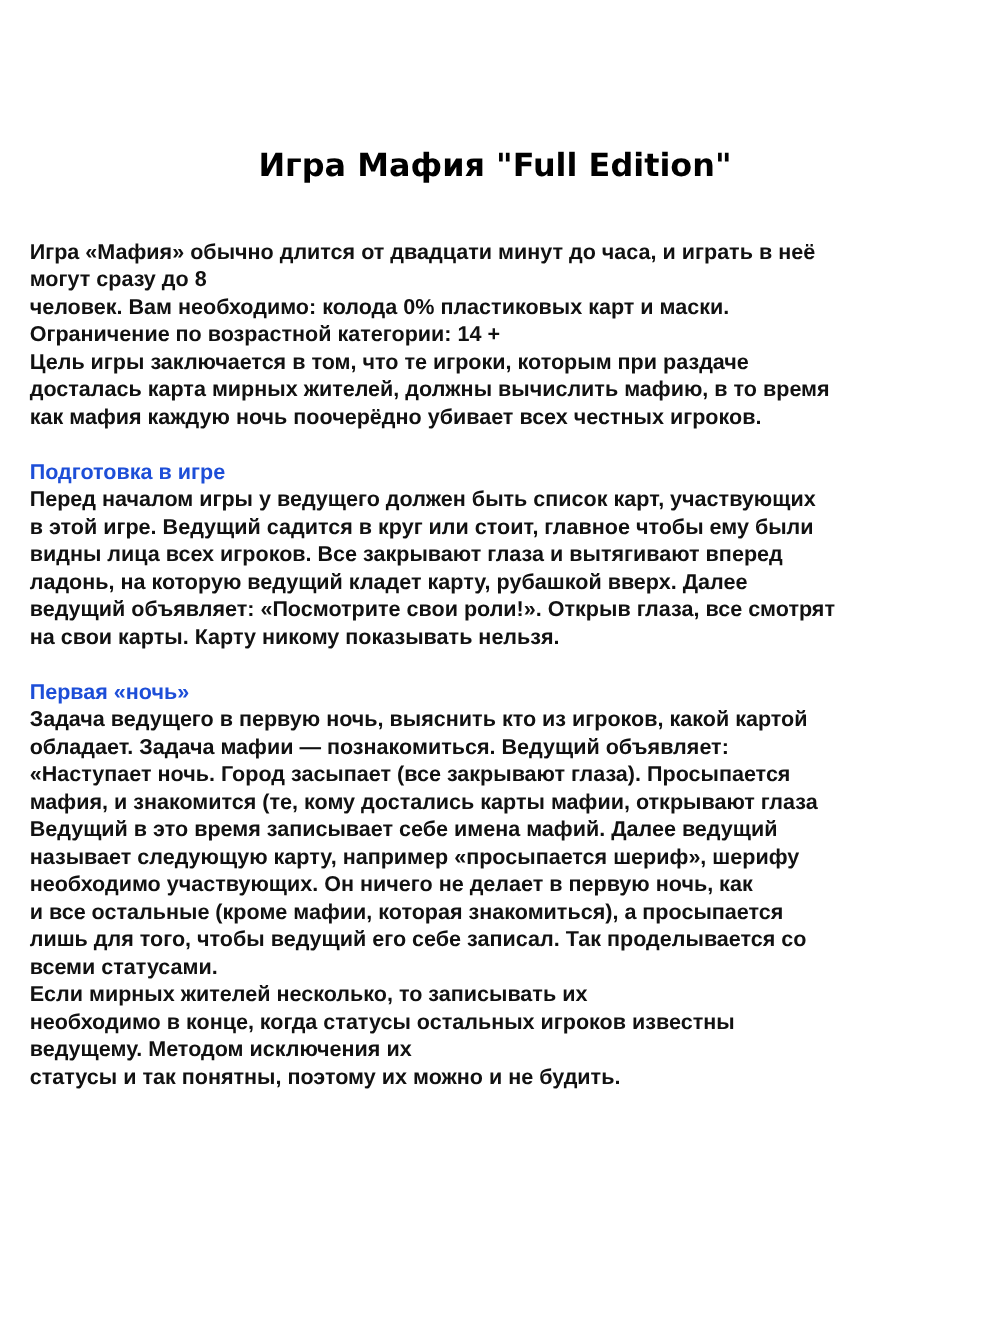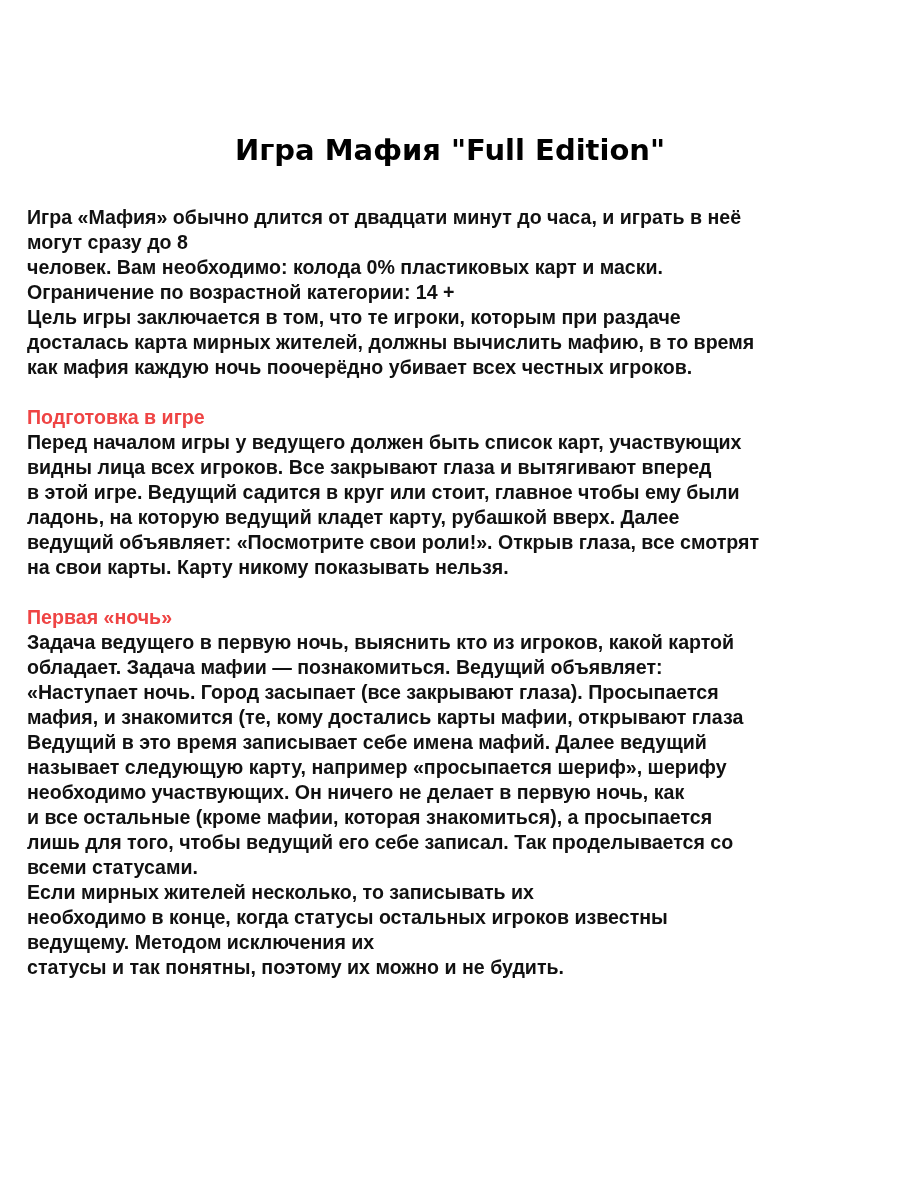--- a/index.html
+++ b/index.html
@@ -4,27 +4,27 @@
 <style>
   html, body { margin: 0; padding: 0; background: #ffffff; }
   body { width: 900px; height: 1200px; position: relative; overflow: hidden; }
   .page { position: absolute; left: 0; top: 0; width: 900px; height: 1200px; background: #ffffff; }
   .title {
     position: absolute; left: 0; top: 128px; width: 900px; text-align: center;
     font-family: "DejaVu Sans", sans-serif; font-weight: bold; font-size: 29px;
     color: #000000; letter-spacing: 0px; line-height: 44px;
   }
   .body {
-    position: absolute; left: 27px; top: 205px; width: 850px;
+    position: absolute; left: 27px; top: 217px; width: 850px;
     font-family: "Liberation Sans", sans-serif; font-weight: bold; font-size: 19.6px;
     line-height: 25px; color: #111111;
   }
   .line { display: block; white-space: nowrap; height: 25px; }
   .gap { display: block; height: 25px; }
-  .heading { display: block; white-space: nowrap; height: 25px; font-weight: 900; color: #ef4444; }
+  .heading { display: block; white-space: nowrap; height: 25px; font-weight: 900; color: #1d4ed8; }
 </style>
 </head>
 <body>
 
 <div class="page">
   <div class="title">Игра Мафия "Full Edition"</div>
 
   <div class="body">
     <div>
       <span class="line">Игра «Мафия» обычно длится от двадцати минут до часа, и играть в неё</span>
@@ -34,22 +34,22 @@
       <span class="line">Цель игры заключается в том, что те игроки, которым при раздаче</span>
       <span class="line">досталась карта мирных жителей, должны вычислить мафию, в то время</span>
       <span class="line">как мафия каждую ночь поочерёдно убивает всех честных игроков.</span>
     </div>
 
     <span class="gap"></span>
 
     <div>
       <span class="heading">Подготовка в игре</span>
       <span class="line">Перед началом игры у ведущего должен быть список карт, участвующих</span>
+      <span class="line">в этой игре. Ведущий садится в круг или стоит, главное чтобы ему были</span>
       <span class="line">видны лица всех игроков. Все закрывают глаза и вытягивают вперед</span>
-      <span class="line">в этой игре. Ведущий садится в круг или стоит, главное чтобы ему были</span>
       <span class="line">ладонь, на которую ведущий кладет карту, рубашкой вверх. Далее</span>
       <span class="line">ведущий объявляет: «Посмотрите свои роли!». Открыв глаза, все смотрят</span>
       <span class="line">на свои карты. Карту никому показывать нельзя.</span>
     </div>
 
     <span class="gap"></span>
 
     <div>
       <span class="heading">Первая «ночь»</span>
       <span class="line">Задача ведущего в первую ночь, выяснить кто из игроков, какой картой</span>

